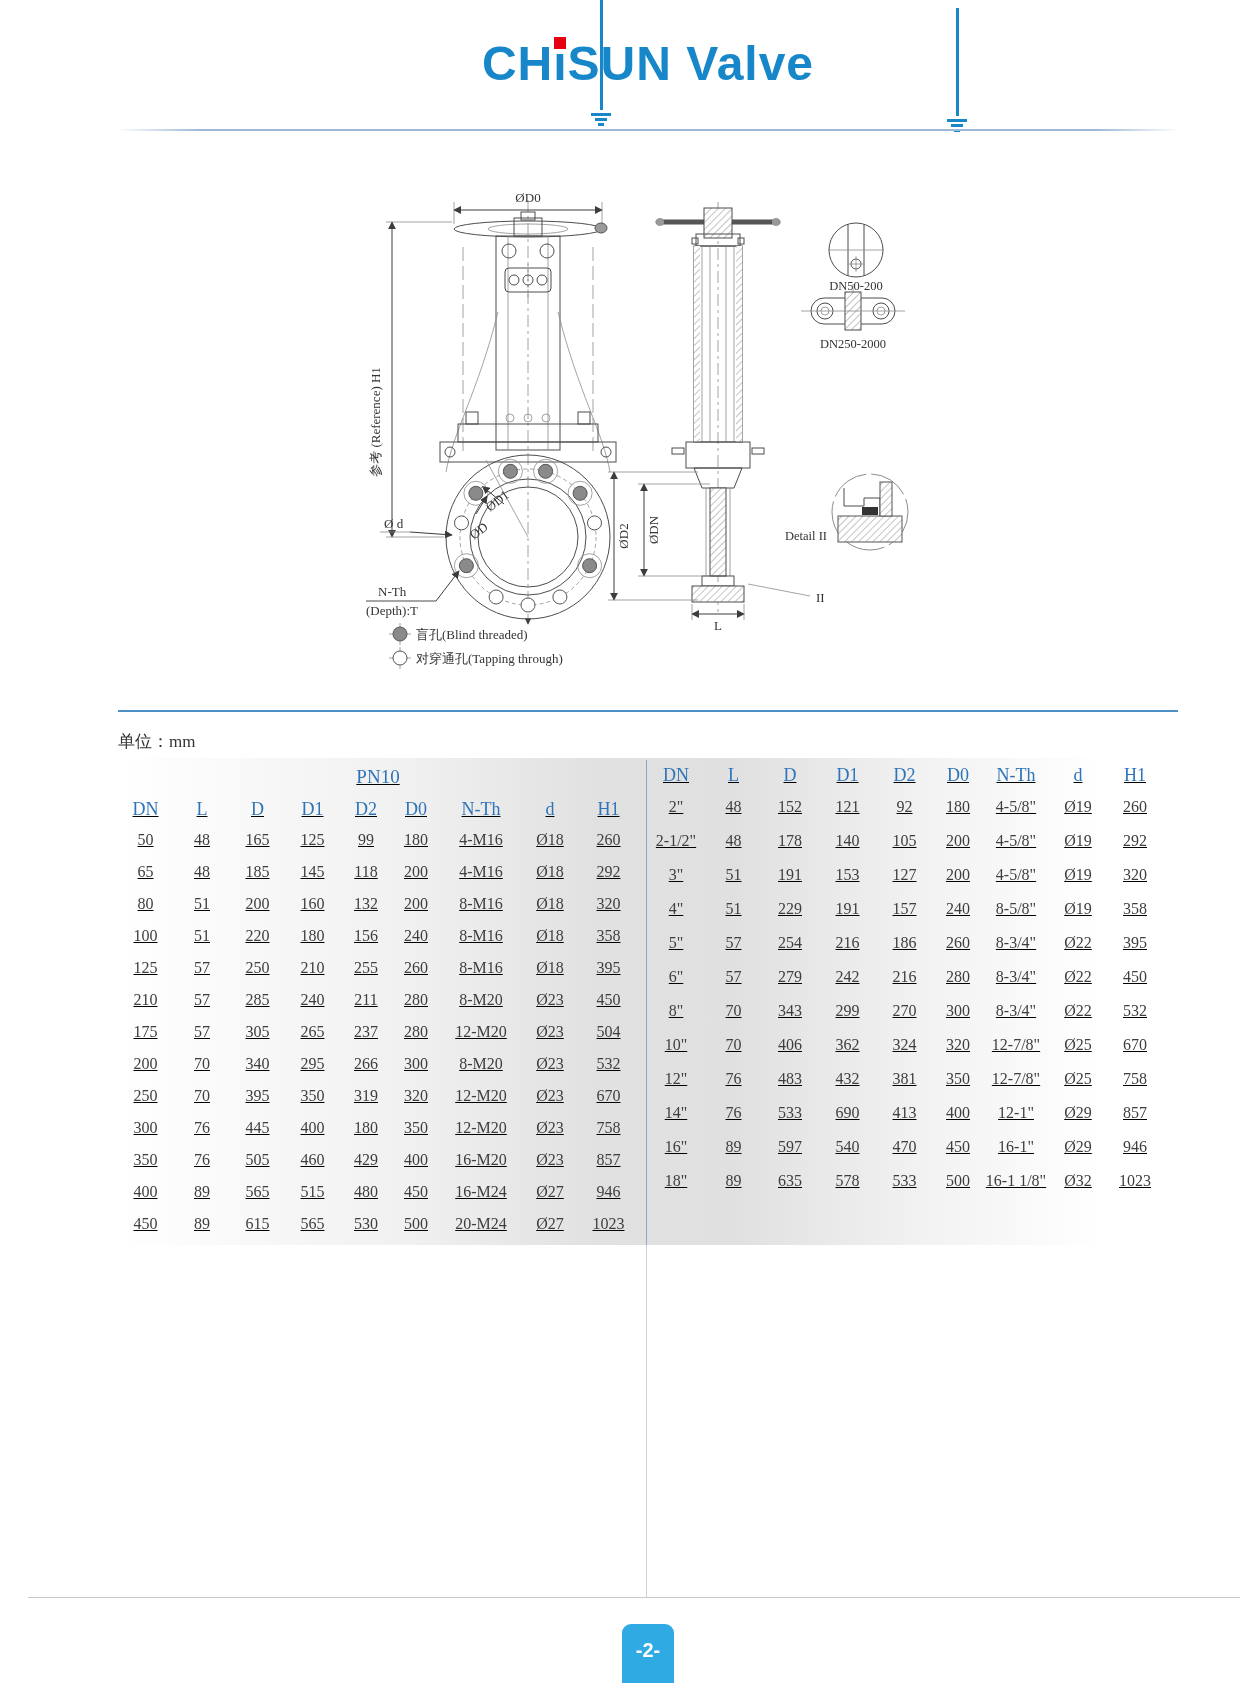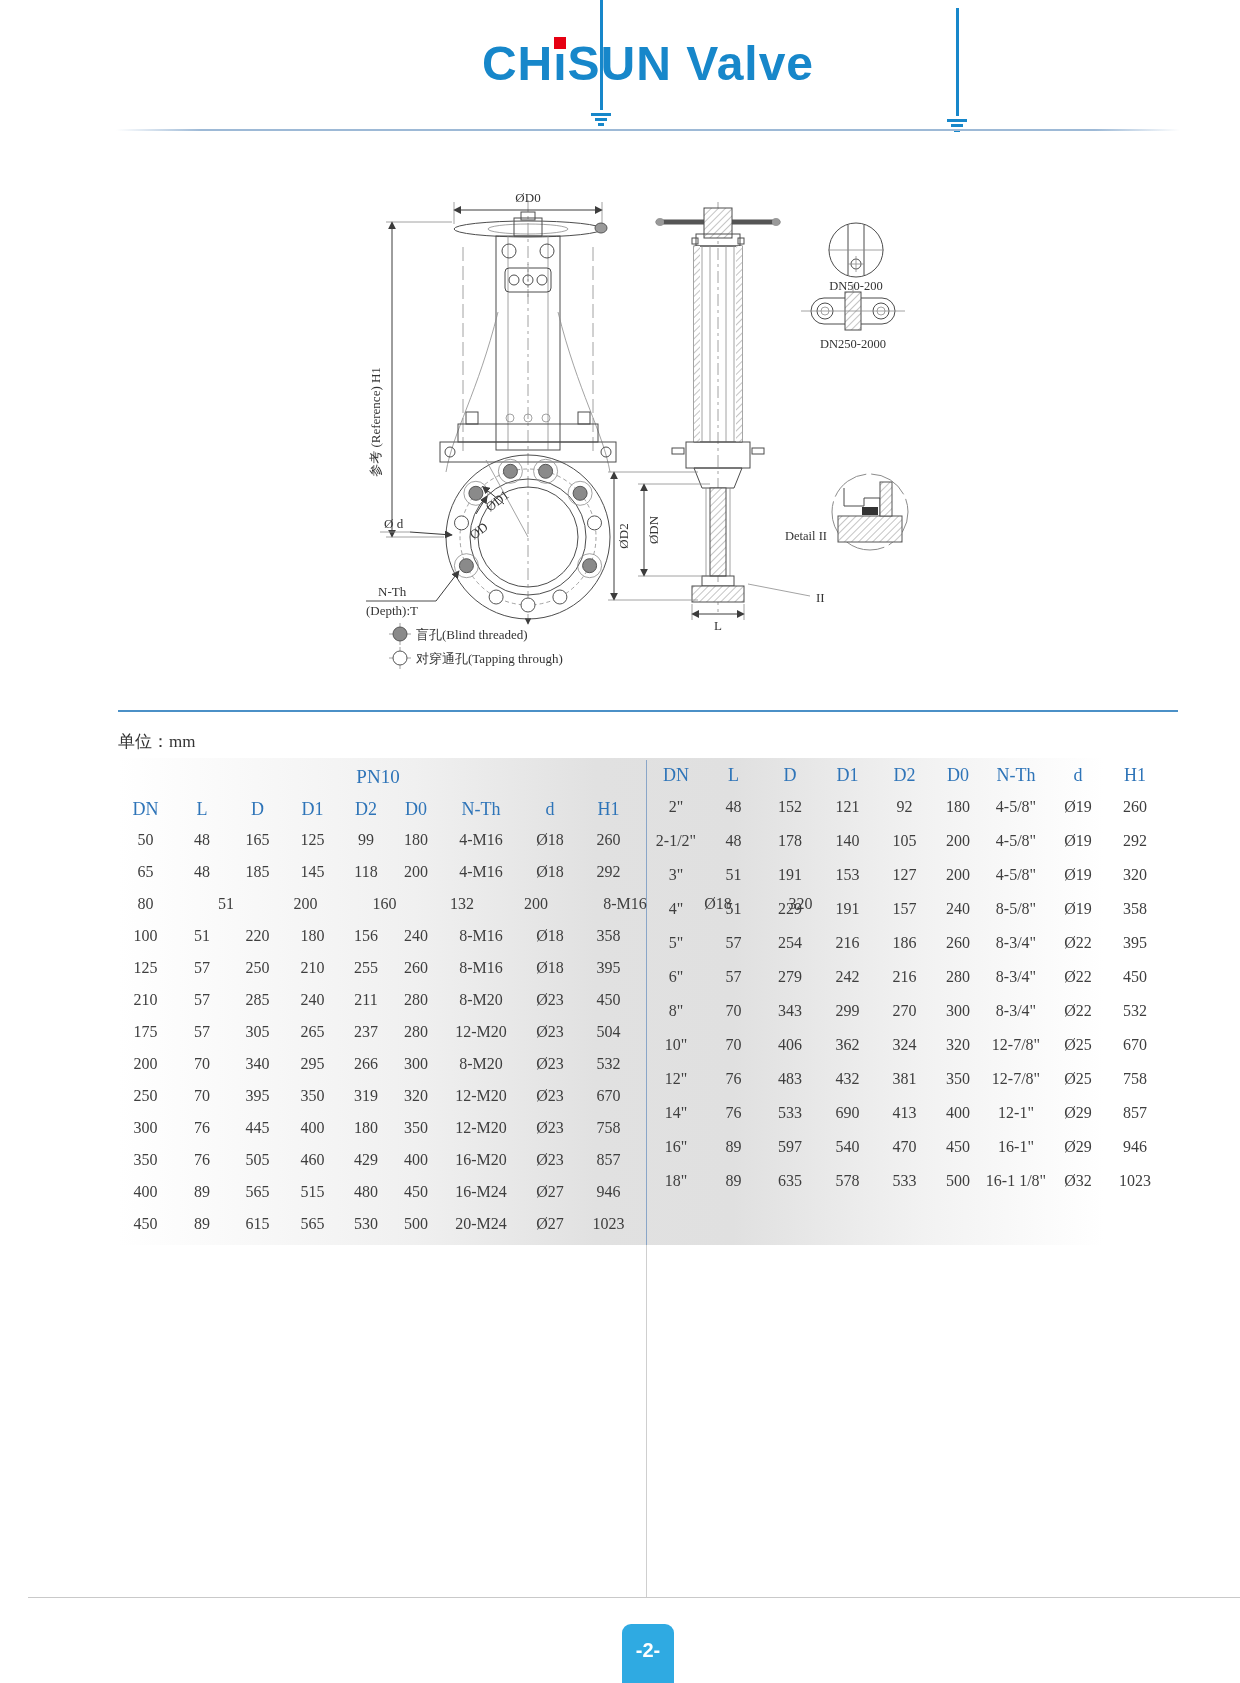--- a/index.html
+++ b/index.html
@@ -21,21 +21,21 @@
         background:linear-gradient(90deg,#c6c6c6 0%,#dedede 40%,#f6f6f6 78%,#ffffff 100%);
         color:#1a72c2;font-size:25px;letter-spacing:18px;line-height:48px;padding-left:30px;box-sizing:border-box;}
   
   .units{position:absolute;left:90px;top:730px;font-size:17px;color:#333;}
   .top-blue-rule{position:absolute;left:90px;top:710px;width:1060px;height:2px;background:#4b90c7;}
   .band{position:absolute;left:90px;top:758px;width:1060px;height:487px;
         background:linear-gradient(90deg,#ffffff 0%,#f0f0f0 28%,#e1e1e1 45%,#e0e0e0 58%,#f2f2f2 76%,#ffffff 93%);}
   .vdiv-blue{position:absolute;left:618px;top:760px;width:1px;height:485px;background:#8aa6c8;}
   .vdiv-gray{position:absolute;left:618px;top:1245px;width:1px;height:352px;background:#cfcfcf;}
   
-  .dtable{position:absolute;}
+  .dtable{position:absolute;text-decoration:underline;}
   #pn10{left:90px;top:760px;width:520px;}
   #ansi{left:618px;top:760px;width:517px;}
   .t-title{display:flex;align-items:center;justify-content:center;color:#2e74b8;font-size:19px;}
   .t-row{display:grid;align-items:center;}
   .t-row span{text-align:center;white-space:nowrap;}
   .t-head span{color:#2e74b8;font-size:18px;}
   .t-body span{color:#3e3e3e;font-size:16px;}
   
   .footer-rule{position:absolute;left:0;top:1597px;width:1240px;height:1px;background:#c9c9c9;}
   .page-badge{position:absolute;left:594px;top:1624px;width:52px;height:70px;border-radius:9px;
@@ -286,21 +286,21 @@
         <span>65</span>
         <span>48</span>
         <span>185</span>
         <span>145</span>
         <span>118</span>
         <span>200</span>
         <span>4-M16</span>
         <span>Ø18</span>
         <span>292</span>
       </div>
-      <div class="t-row t-body" style="grid-template-columns: 55px 58px 53px 57px 50px 50px 80px 58px 59px; height: 32px; gap: 24px;">
+      <div class="t-row t-body" style="grid-template-columns: 55px 58px 53px 57px 50px 50px 80px 58px 59px; height: 32px;">
         <span>80</span>
         <span>51</span>
         <span>200</span>
         <span>160</span>
         <span>132</span>
         <span>200</span>
         <span>8-M16</span>
         <span>Ø18</span>
         <span>320</span>
       </div>

